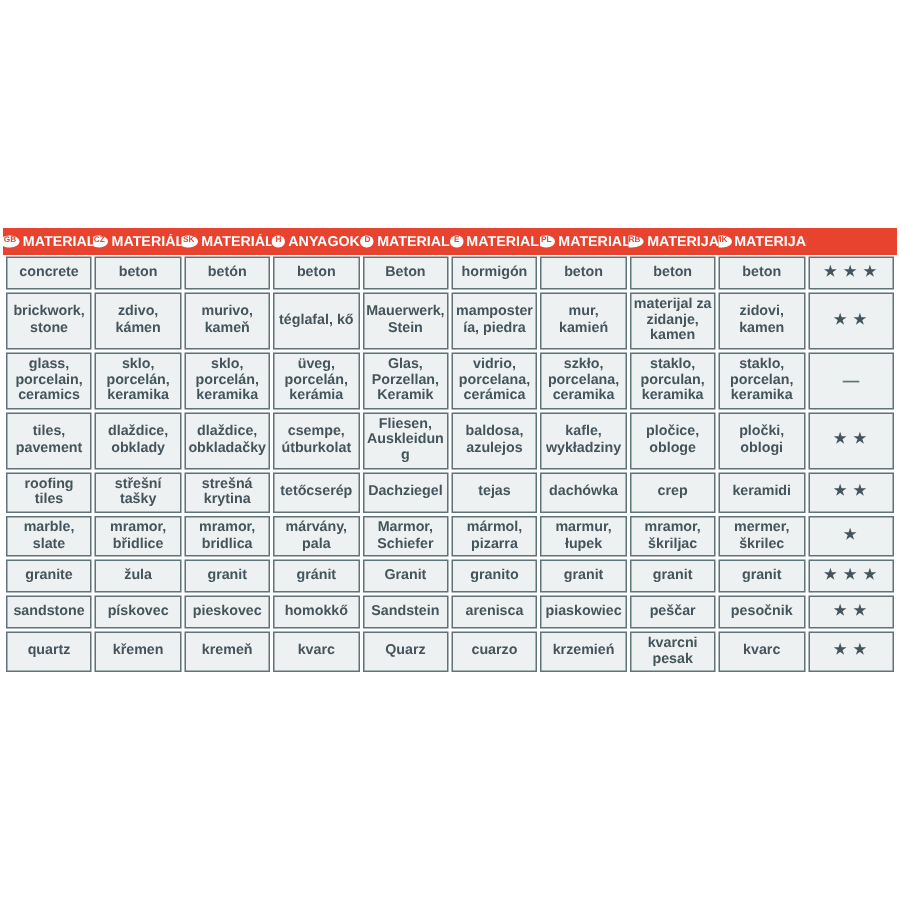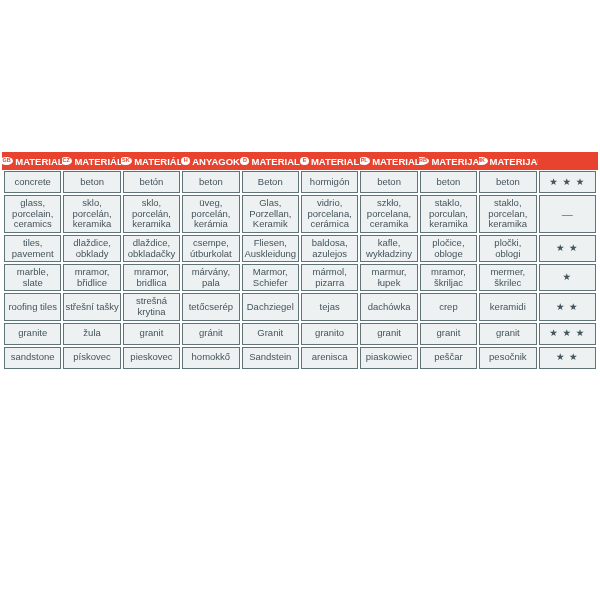--- a/index.html
+++ b/index.html
@@ -48,20 +48,21 @@
     font-size: 9.5px;
     font-weight: bold;
     letter-spacing: 0;
   }
   table.materials {
     width: 100%;
     table-layout: fixed;
     border-collapse: separate;
     border-spacing: 2px;
     margin-top: -1px;
+    font-weight: bold;
   }
   table.materials td {
     background: #edf1f1;
     border: 1px solid #5f7479;
     text-align: center;
     vertical-align: middle;
     font-size: 9.5px;
     color: #44545c;
     line-height: 1.12;
     padding: 2px 1px;
@@ -133,20 +134,32 @@
             <td>betón</td>
             <td>beton</td>
             <td>Beton</td>
             <td>hormigón</td>
             <td>beton</td>
             <td>beton</td>
             <td>beton</td>
             <td class="rating-cell">★ ★ ★</td>
           </tr>
           <tr>
+            <td>brickwork, stone</td>
+            <td>zdivo, kámen</td>
+            <td>murivo, kameň</td>
+            <td>téglafal, kő</td>
+            <td>Mauerwerk, Stein</td>
+            <td>mampostería, piedra</td>
+            <td>mur, kamień</td>
+            <td>materijal za zidanje, kamen</td>
+            <td>zidovi, kamen</td>
+            <td class="rating-cell">★ ★</td>
+          </tr>
+          <tr>
             <td>glass, porcelain, ceramics</td>
             <td>sklo, porcelán, keramika</td>
             <td>sklo, porcelán, keramika</td>
             <td>üveg, porcelán, kerámia</td>
             <td>Glas, Porzellan, Keramik</td>
             <td>vidrio, porcelana, cerámica</td>
             <td>szkło, porcelana, ceramika</td>
             <td>staklo, porculan, keramika</td>
             <td>staklo, porcelan, keramika</td>
             <td class="rating-cell no-rating">—</td>
@@ -157,44 +170,44 @@
             <td>dlaždice, obkladačky</td>
             <td>csempe, útburkolat</td>
             <td>Fliesen, Auskleidung</td>
             <td>baldosa, azulejos</td>
             <td>kafle, wykładziny</td>
             <td>pločice, obloge</td>
             <td>pločki, oblogi</td>
             <td class="rating-cell">★ ★</td>
           </tr>
           <tr>
+            <td>roofing tiles</td>
+            <td>střešní tašky</td>
+            <td>strešná krytina</td>
+            <td>tetőcserép</td>
+            <td>Dachziegel</td>
+            <td>tejas</td>
+            <td>dachówka</td>
+            <td>crep</td>
+            <td>keramidi</td>
+            <td class="rating-cell">★ ★</td>
+          </tr>
+          <tr>
             <td>marble, slate</td>
             <td>mramor, břidlice</td>
             <td>mramor, bridlica</td>
             <td>márvány, pala</td>
             <td>Marmor, Schiefer</td>
             <td>mármol, pizarra</td>
             <td>marmur, łupek</td>
             <td>mramor, škriljac</td>
             <td>mermer, škrilec</td>
             <td class="rating-cell">★</td>
           </tr>
           <tr>
-            <td>roofing tiles</td>
-            <td>střešní tašky</td>
-            <td>strešná krytina</td>
-            <td>tetőcserép</td>
-            <td>Dachziegel</td>
-            <td>tejas</td>
-            <td>dachówka</td>
-            <td>crep</td>
-            <td>keramidi</td>
-            <td class="rating-cell">★ ★</td>
-          </tr>
-          <tr>
             <td>granite</td>
             <td>žula</td>
             <td>granit</td>
             <td>gránit</td>
             <td>Granit</td>
             <td>granito</td>
             <td>granit</td>
             <td>granit</td>
             <td>granit</td>
             <td class="rating-cell">★ ★ ★</td>
@@ -204,16 +217,28 @@
             <td>pískovec</td>
             <td>pieskovec</td>
             <td>homokkő</td>
             <td>Sandstein</td>
             <td>arenisca</td>
             <td>piaskowiec</td>
             <td>peščar</td>
             <td>pesočnik</td>
             <td class="rating-cell">★ ★</td>
           </tr>
+          <tr>
+            <td>quartz</td>
+            <td>křemen</td>
+            <td>kremeň</td>
+            <td>kvarc</td>
+            <td>Quarz</td>
+            <td>cuarzo</td>
+            <td>krzemień</td>
+            <td>kvarcni pesak</td>
+            <td>kvarc</td>
+            <td class="rating-cell">★ ★</td>
+          </tr>
         </tbody>
     </table>
   </div>
 </div>
 
 </body></html>

